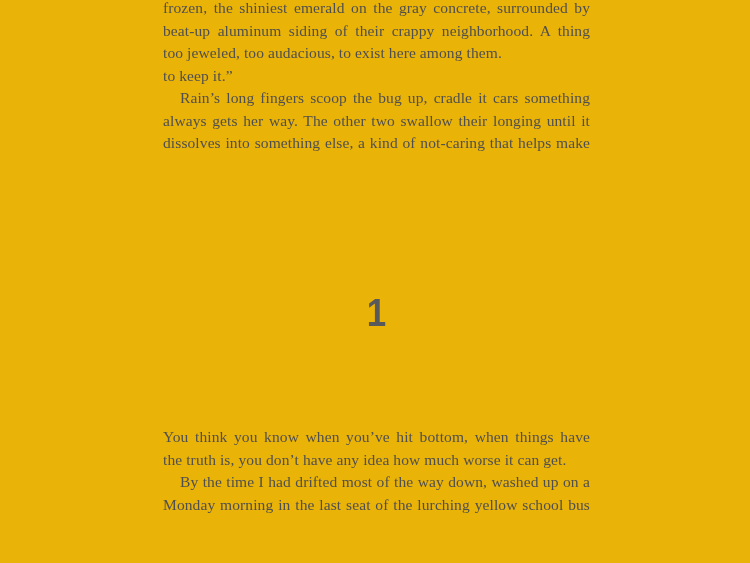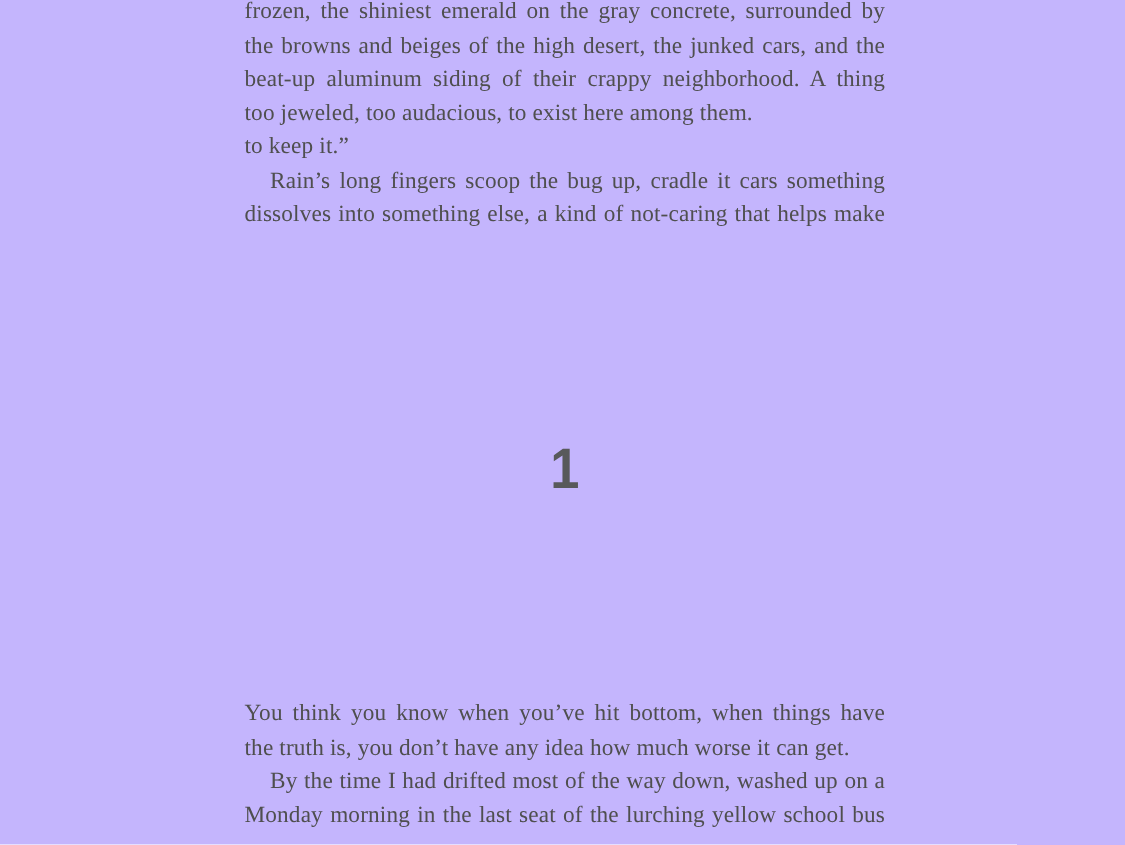--- a/index.html
+++ b/index.html
@@ -4,35 +4,35 @@
 <style>
   html, body {
     margin: 0;
     padding: 0;
     background: #ffffff;
   }
   .page {
     position: relative;
     width: 750px;
     height: 563px;
-    background: #c4b5fd;
+    background: #eab308;
     overflow: hidden;
     font-family: "Liberation Serif", serif;
   }
   .text-column {
     position: absolute;
     left: 163px;
     width: 427px;
     color: #4f4f4f;
     font-size: 15.5px;
     line-height: 22.5px;
     letter-spacing: 0.1px;
   }
   .top-block { top: -3px; }
-  .bottom-block { top: 465px; }
+  .bottom-block { top: 426px; }
   .line {
     text-align: justify;
     text-align-last: left;
     white-space: normal;
   }
   .line.justify { text-align-last: justify; }
   .line.indent { text-indent: 17px; }
   .chapter-number {
     position: absolute;
     left: 163px;
@@ -48,25 +48,25 @@
   }
 </style>
 </head>
 <body>
 
 <div class="page">
 
   <div class="text-column top-block">
 
   <div class="line justify">frozen, the shiniest emerald on the gray concrete, surrounded by</div>
-      <div class="line justify">the browns and beiges of the high desert, the junked cars, and the</div>
       <div class="line justify">beat-up aluminum siding of their crappy neighborhood. A thing</div>
       <div class="line">too jeweled, too audacious, to exist here among them.</div>
       <div class="line">to keep it.”</div>
       <div class="line indent justify">Rain’s long fingers scoop the bug up, cradle it cars something</div>
+      <div class="line justify">always gets her way. The other two swallow their longing until it</div>
       <div class="line justify">dissolves into something else, a kind of not-caring that helps make</div>
     </div>
 
   <div class="chapter-number">1</div>
 
   <div class="text-column bottom-block">
 
   <div class="line justify">You think you know when you’ve hit bottom, when things have</div>
       <div class="line">the truth is, you don’t have any idea how much worse it can get.</div>
       <div class="line indent justify">By the time I had drifted most of the way down, washed up on a</div>

